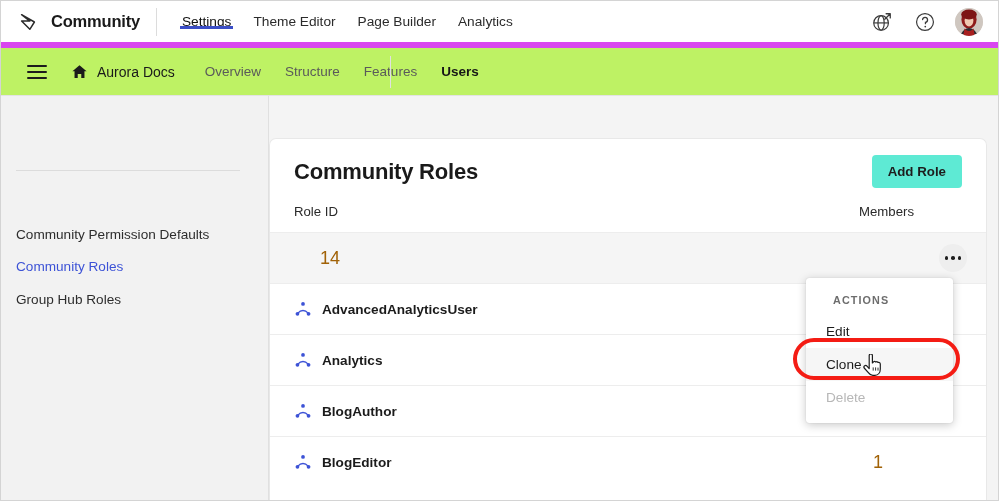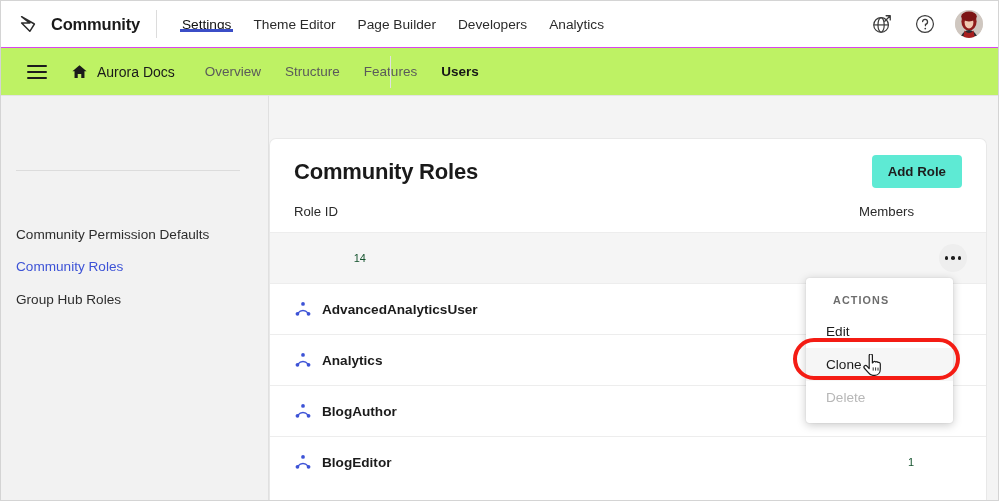--- a/index.html
+++ b/index.html
@@ -15,21 +15,21 @@
     background: #f4f4f4;
     border: 1px solid #d4d4d4;
     overflow: hidden;
   }
 
   
   .topbar {
     position: absolute; top: 0; left: 0;
     width: 999px; height: 47px;
     background: #ffffff;
-    border-bottom: 1px solid #d946ef;
+    border-bottom: 6px solid #d946ef;
     display: flex; align-items: center;
   }
   .brand-logo {
     width: 26px; height: 26px;
     margin-left: 14px;
     display: flex; align-items: center; justify-content: center;
   }
   .brand-name {
     margin-left: 10px;
     font-size: 16.5px; font-weight: bold;
@@ -158,22 +158,22 @@
     display: flex; align-items: center;
     height: 51px; padding: 0 24px;
     border-top: 1px solid #ededed;
     position: relative;
   }
   .row.highlight { background: #f5f5f5; }
   .role-cell { flex: 1; display: flex; align-items: center; }
   .role-icon { width: 18px; height: 18px; flex: 0 0 18px; margin-right: 10px; }
   .role-name { font-size: 13.6px; font-weight: bold; color: #1b1b1b; }
   .members-cell {
-    width: 120px; text-align: right; padding-right: 48px;
-    font-size: 11px; color: #14532d; font-weight: 500;
+    width: 120px; text-align: center; padding-right: 48px;
+    font-size: 18px; color: #a16207; font-weight: 500;
   }
   .kebab {
     position: absolute; right: 19px; top: 50%; transform: translateY(-50%);
     width: 28px; height: 28px; border-radius: 50%;
     background: #eeeeee;
     display: flex; align-items: center; justify-content: center;
     gap: 3px; cursor: pointer;
   }
   .kebab i { width: 3.5px; height: 3.5px; border-radius: 50%; background: #1e1e1e; display: block; }
 
@@ -225,21 +225,20 @@
         <path d="M5 4 L13.5 10.8 L6.5 10.8 Z" fill="#2b2b2b" opacity="0.0"></path>
       </svg>
     </div>
     <div class="brand-name">Community</div>
     <div class="brand-sep"></div>
 
     <nav class="topnav">
       <div class="topnav-item active">Settings</div>
       <div class="topnav-item">Theme Editor</div>
       <div class="topnav-item">Page Builder</div>
-      <div class="topnav-item">Developers</div>
       <div class="topnav-item">Analytics</div>
     </nav>
 
     <div class="topbar-right">
       <div class="icon-btn">
         <svg width="22" height="22" viewBox="0 0 24 24">
           <circle cx="11" cy="13" r="8" fill="none" stroke="#3a3a3a" stroke-width="1.3"></circle>
           <ellipse cx="11" cy="13" rx="3.4" ry="8" fill="none" stroke="#3a3a3a" stroke-width="1.3"></ellipse>
           <line x1="3" y1="13" x2="19" y2="13" stroke="#3a3a3a" stroke-width="1.3"></line>
           <path d="M15 9 L21 3 M16.5 3 L21 3 L21 7.5" fill="none" stroke="#3a3a3a" stroke-width="1.4" stroke-linecap="round" stroke-linejoin="round"></path>

